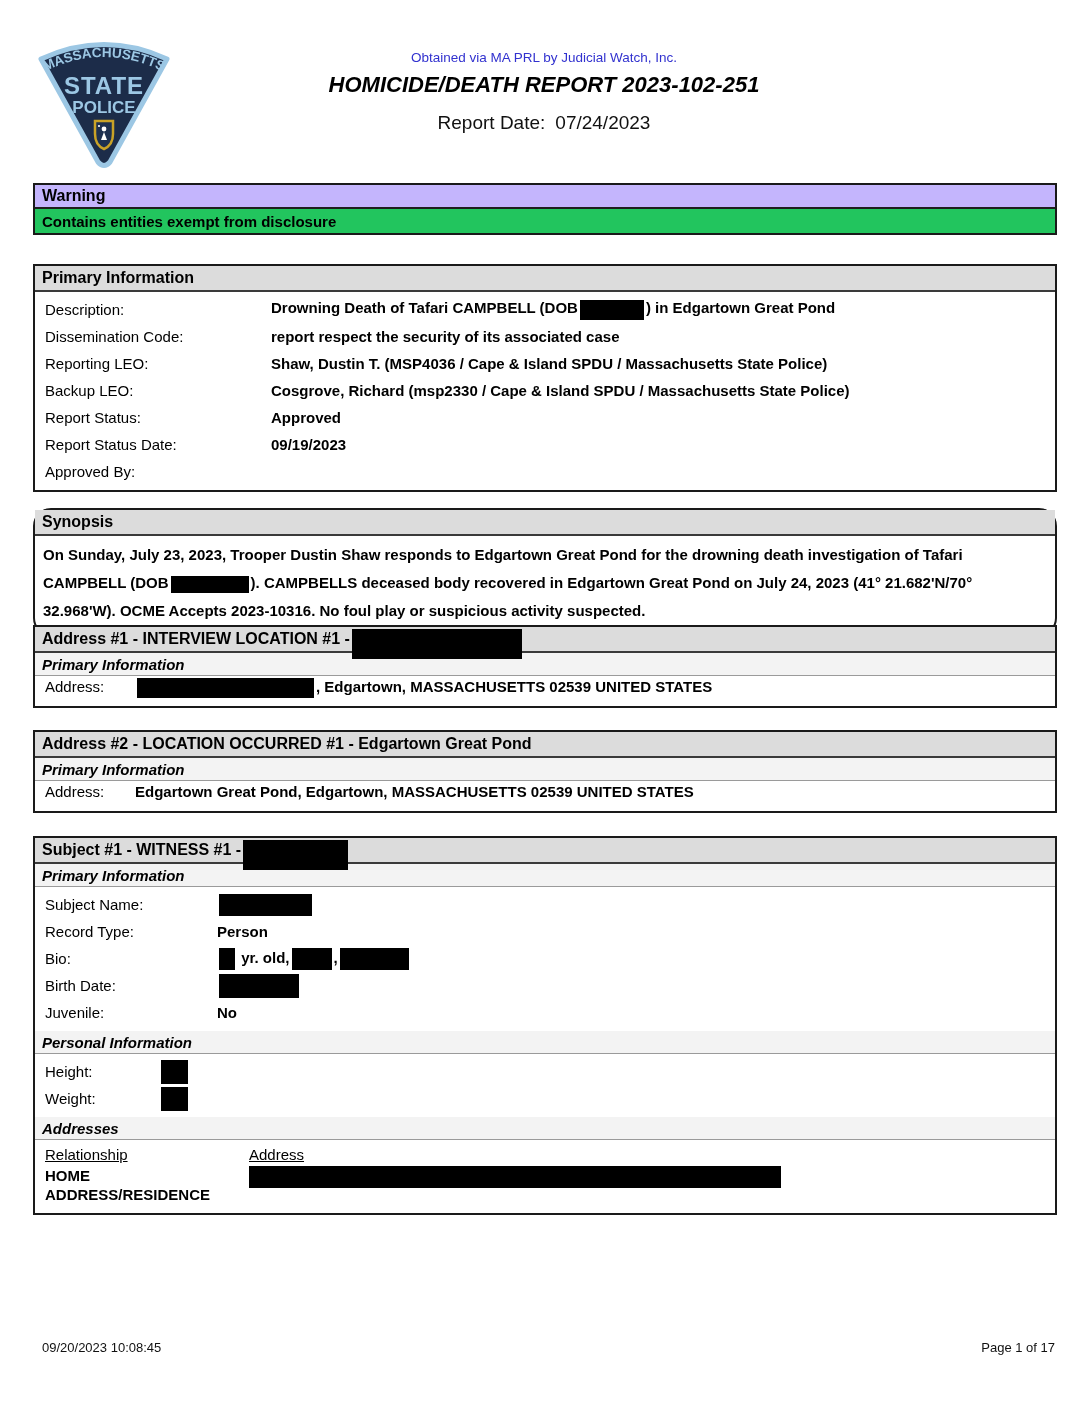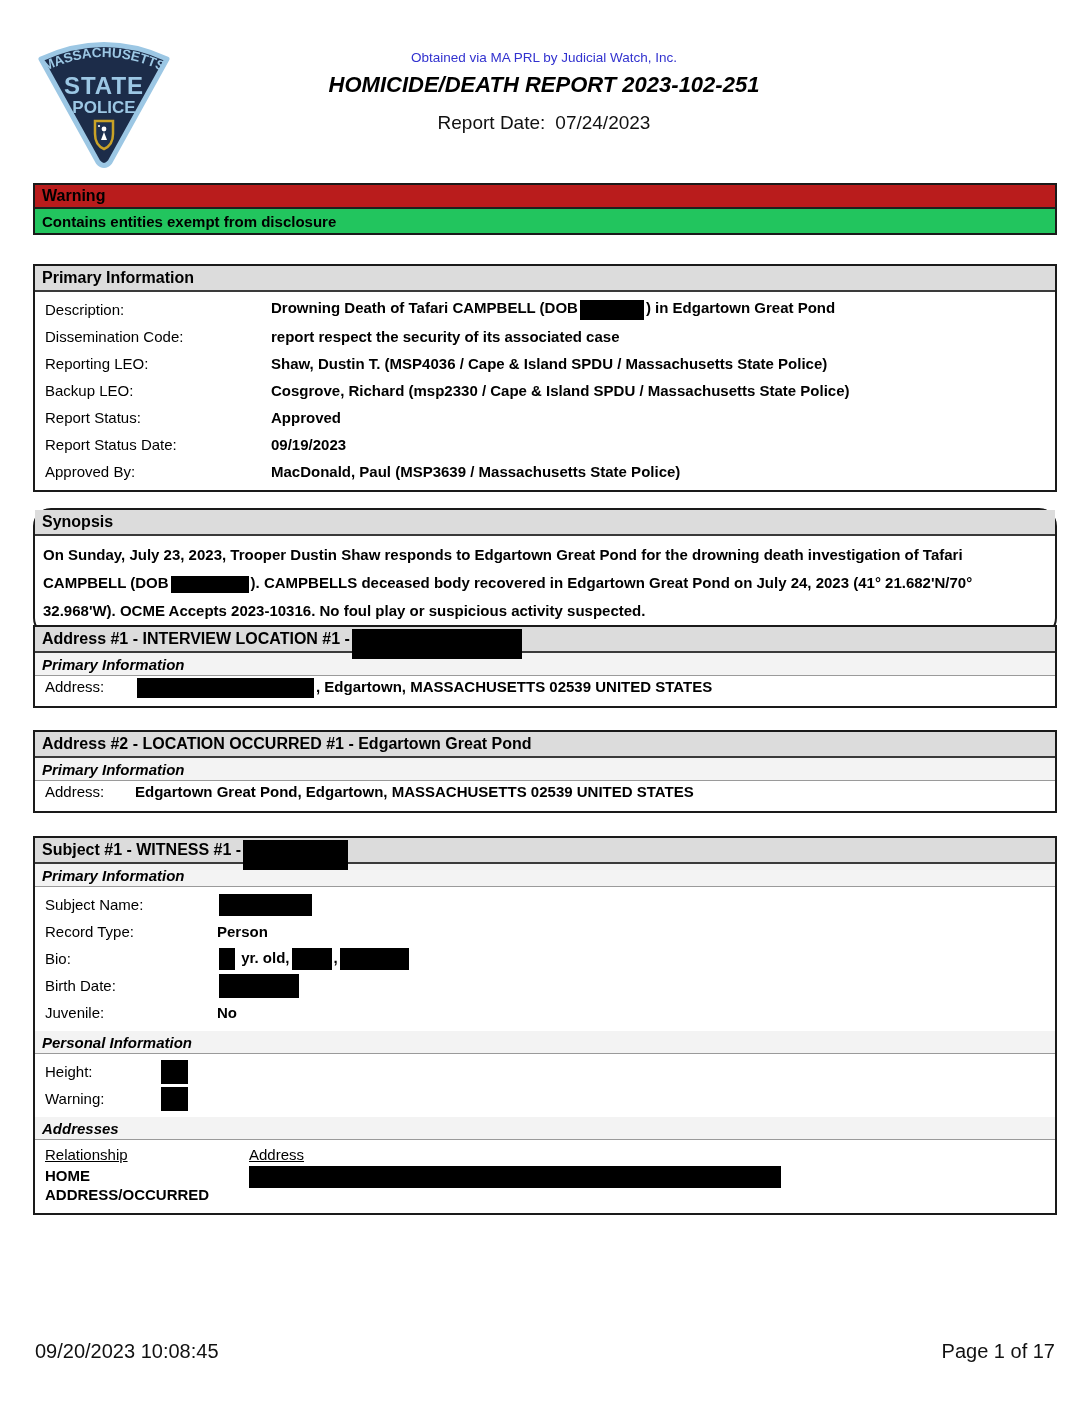--- a/index.html
+++ b/index.html
@@ -32,21 +32,21 @@
   .labels-wide  .field-label { width:194px; }
   .labels-mid   .field-label { width:140px; }
   .labels-narrow .field-label { width:82px; }
   .fields-pad { padding-top:4px; padding-bottom:5px; }
 
   .redact { display:inline-block; background:#000; vertical-align:middle; margin:0 2px; }
   .sec-header .redact { position:relative; top:5px; }
 
   
   .sec-warning { top:183px; }
-  .warn-title { height:24px; background:#b91c1c; border-bottom:2px solid #1f1f1f;
+  .warn-title { height:24px; background:#c4b5fd; border-bottom:2px solid #1f1f1f;
     display:flex; align-items:center; padding:0 7px; font-size:16px; font-weight:bold; }
   .warn-body  { height:24px; background:#22c55e;
     display:flex; align-items:center; padding:0 7px; font-size:15px; font-weight:bold; }
 
   
   .sec-primary  { top:264px; }
   .sec-synopsis { top:508px;border-radius:18px; }
   .sec-address1 { top:625px; }
   .sec-address2 { top:730px; }
   .sec-subject  { top:836px; }
@@ -59,22 +59,22 @@
   
   .tbl { padding:3px 10px 9px 10px; }
   .tbl-head { display:flex; font-size:15px; height:22px; align-items:center; }
   .tbl-head span { text-decoration:underline; }
   .col1 { width:204px; flex:none; }
   .tbl-row { display:flex; align-items:flex-start; font-size:15px; font-weight:bold; margin-top:1px; }
   .tbl-row .rel { width:204px; flex:none; line-height:19px; }
   .tbl-row .redact { margin:0; }
 
   
-  .footer { position:absolute; left:35px; right:33px; top:1340px;
-    display:flex; justify-content:space-between; font-size:20px; color:#111; }
+  .footer { position:absolute; left:42px; right:33px; top:1340px;
+    display:flex; justify-content:space-between; font-size:13px; color:#111; }
 </style>
 </head>
 <body>
 
 <div class="page">
 
   <svg class="logo" width="136" height="142" viewBox="0 0 136 142">
     <defs>
       <path id="arcpath" d="M 12 42 Q 68 16 124 42"></path>
     </defs>
@@ -123,21 +123,20 @@
         <div class="field-row">
           <span class="field-label">Report Status:</span>
           <span class="field-value"><span>Approved</span></span>
         </div>
         <div class="field-row">
           <span class="field-label">Report Status Date:</span>
           <span class="field-value"><span>09/19/2023</span></span>
         </div>
         <div class="field-row">
           <span class="field-label">Approved By:</span>
-          <span class="field-value"><span>MacDonald, Paul (MSP3639 / Massachusetts State Police)</span></span>
         </div>
       </div>
   </div>
 
   <div class="section sec-synopsis">
     <div class="sec-header">Synopsis</div>
     <div class="syn-body"><span>On Sunday, July 23, 2023, Trooper Dustin Shaw responds to Edgartown Great Pond for the drowning death investigation of Tafari CAMPBELL (DOB</span><span class="redact" style="width: 78px; height: 17px;"></span><span>).  CAMPBELLS deceased body recovered in Edgartown Great Pond on July 24, 2023 (41° 21.682'N/70° 32.968'W).   OCME Accepts 2023-10316.  No foul play or suspicious activity suspected.</span></div>
   </div>
 
   <div class="section sec-address1">
@@ -189,32 +188,32 @@
           <span class="field-value"><span>No</span></span>
         </div>
       </div>
     <div class="subheader">Personal Information</div>
     <div class="labels-narrow fields-pad">
         <div class="field-row">
           <span class="field-label">Height:</span>
           <span class="field-value"><span class="redact" style="width: 27px; height: 24px;"></span></span>
         </div>
         <div class="field-row">
-          <span class="field-label">Warning:</span>
+          <span class="field-label">Weight:</span>
           <span class="field-value"><span class="redact" style="width: 27px; height: 24px;"></span></span>
         </div>
       </div>
     <div class="subheader">Addresses</div>
     <div class="tbl">
       <div class="tbl-head">
         <span class="col1">Relationship</span>
         <span>Address</span>
       </div>
       <div class="tbl-row">
-        <span class="rel">HOME ADDRESS/OCCURRED</span>
+        <span class="rel">HOME ADDRESS/RESIDENCE</span>
         <span><span class="redact" style="width: 532px; height: 22px;"></span></span>
       </div>
     </div>
   </div>
 
   <div class="footer">
     <span>09/20/2023 10:08:45</span>
     <span>Page 1 of 17</span>
   </div>
 

